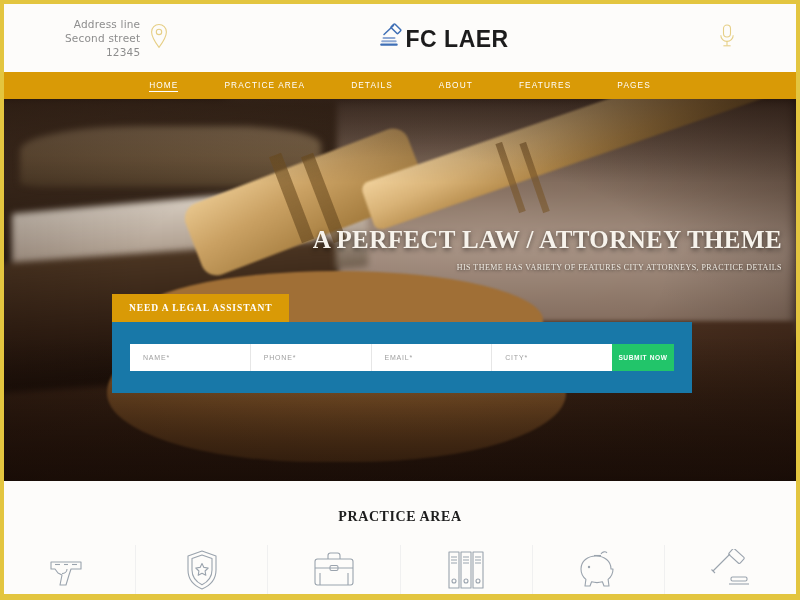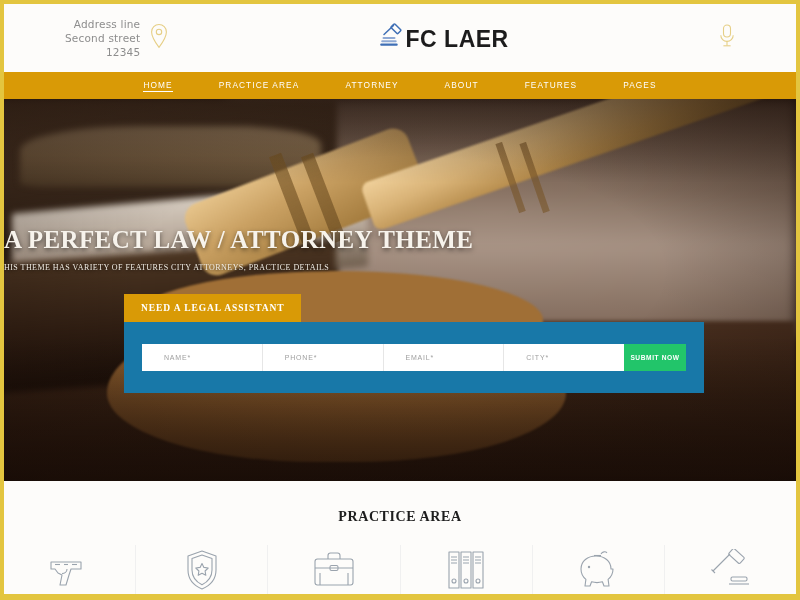--- a/index.html
+++ b/index.html
@@ -231,22 +231,22 @@
   .vignette {
     position:absolute; inset:0;
     background:
       radial-gradient(ellipse 95% 85% at 50% 45%, rgba(0,0,0,0) 35%, rgba(25,12,6,.45) 78%, rgba(18,8,4,.72) 100%),
       linear-gradient(180deg, rgba(20,10,5,.42) 0%, rgba(0,0,0,0) 22%, rgba(0,0,0,0) 62%, rgba(18,9,4,.5) 100%);
   }
 
   
   .hero-copy {
     position:absolute;
-    left:0; right:4px; top:127px;
-    text-align:left;
+    left:0; right:14px; top:127px;
+    text-align:right;
     z-index:3;
   }
   .hero-title {
     color:#f7f3ec;
     font-size:25px;
     font-weight:bold;
     letter-spacing:.4px;
     font-family:"Liberation Serif", serif;
     text-shadow:0 2px 5px rgba(0,0,0,.55);
   }
@@ -255,21 +255,21 @@
     color:#f0ece4;
     font-size:8px;
     letter-spacing:.45px;
     font-family:"Liberation Serif", serif;
     text-shadow:0 1px 3px rgba(0,0,0,.6);
   }
 
   
   .form-wrap {
     position:absolute;
-    left:120px; top:290px;
+    left:108px; top:290px;
     width:580px;
     z-index:4;
   }
   .form-tab {
     display:inline-block;
     background:#d99a06;
     color:#ffffff;
     font-size:9.5px;
     font-weight:bold;
     letter-spacing:.9px;
@@ -285,21 +285,20 @@
     align-items:stretch;
     background:#ffffff;
     height:27px;
   }
   .form-field {
     flex:1;
     border-right:1px solid #e6e6e6;
     display:flex;
     align-items:center;
     padding:0 13px;
-    margin-left:9px;
   }
   .form-field:last-of-type { border-right:none; }
   .form-field input {
     border:none;
     outline:none;
     width:100%;
     font-size:7px;
     letter-spacing:.8px;
     color:#8a8a8a;
     font-family:"Liberation Sans", sans-serif;
@@ -409,21 +408,21 @@
         </span>
       </div>
 
     </div>
   </div>
 
   <div class="navbar">
     <div class="nav-list">
       <div class="nav-item active">HOME</div>
       <div class="nav-item">PRACTICE AREA</div>
-      <div class="nav-item">ATTORNEY</div>
+      <div class="nav-item">DETAILS</div>
       <div class="nav-item">ABOUT</div>
       <div class="nav-item">FEATURES</div>
       <div class="nav-item">PAGES</div>
     </div>
   </div>
 
   <div class="hero">
     <div class="hero-photo">
       <div class="bg-base"></div>
       <div class="wall"></div>

